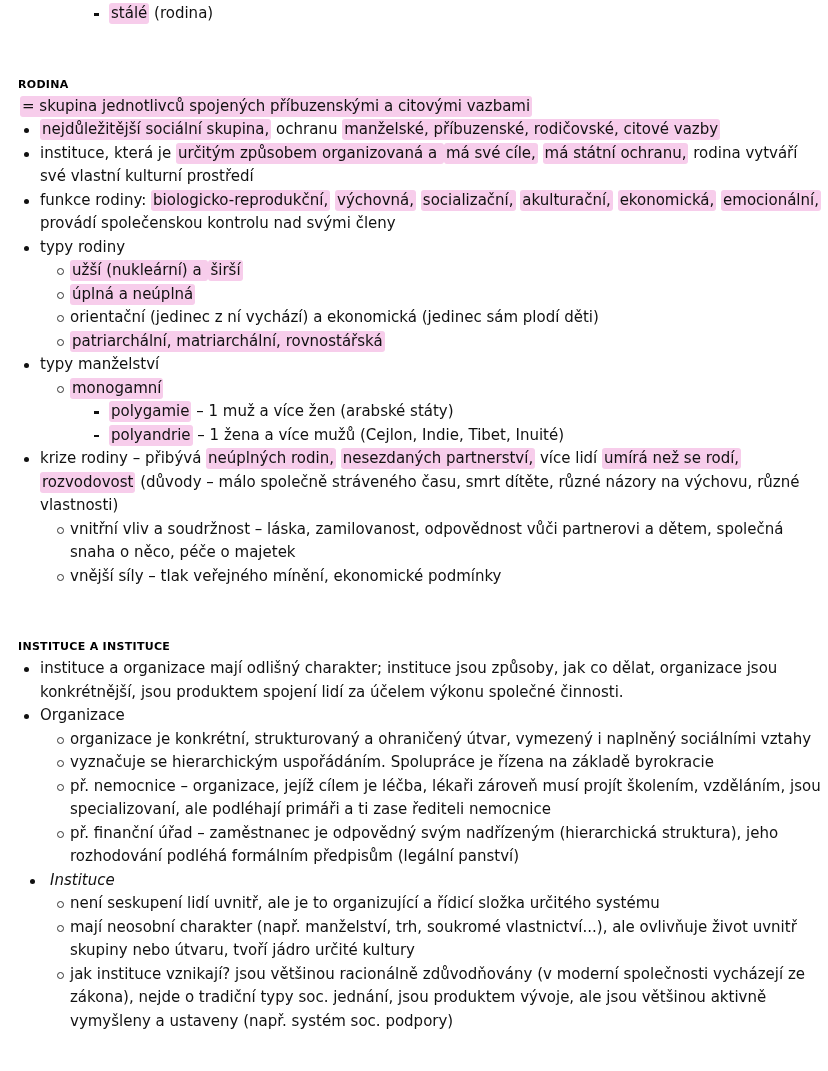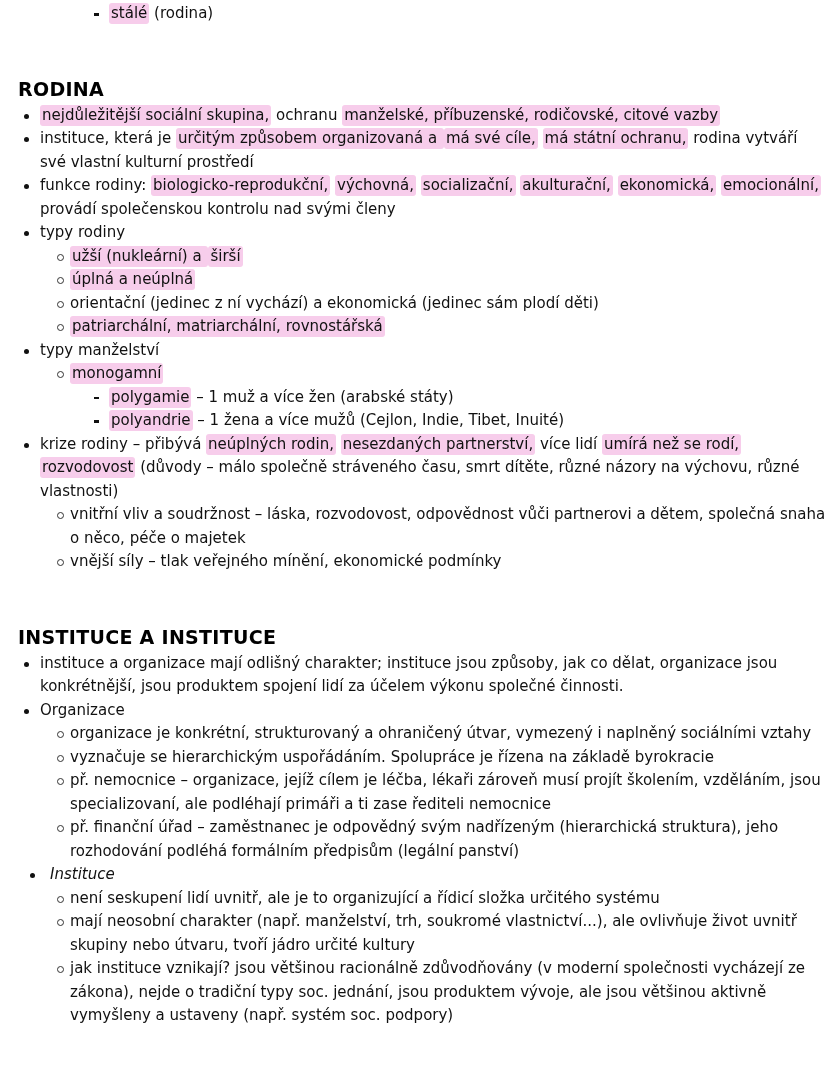--- a/index.html
+++ b/index.html
@@ -19,21 +19,21 @@
     height: 1071px;
     position: relative;
     padding: 0;
     box-sizing: border-box;
   }
 
   
   .heading {
     font-family: "DejaVu Sans", sans-serif;
     font-weight: bold;
-    font-size: 19px;
+    font-size: 11px;
     letter-spacing: 0.3px;
     color: #000;
     margin: 0 0 4px 18px;
   }
   .heading.h-rodina { margin-top: 30px; }
   .heading.h-instituce { margin-top: 30px; }
 
   
   ul.lvl {
     list-style: none;
@@ -131,34 +131,35 @@
   <ul class="lvl">
     <li class="item l3">
       <span class="line"><span class="hl">stálé</span><span> (rodina)</span></span>
     </li>
   </ul>
 
   <div id="sections-root">
       <div class="spacer-md"></div>
       <div class="heading h-rodina">RODINA</div>
       <ul class="lvl">
+        <li class="item nob"><span class="line"><span class="hl">= skupina jednotlivců spojených příbuzenskými a citovými vazbami</span></span></li>
         <li class="item l1"><span class="line"><span class="hl">nejdůležitější sociální skupina,</span><span> ochranu </span><span class="hl">manželské, příbuzenské, rodičovské, citové vazby</span></span></li>
         <li class="item l1"><span class="line"><span>instituce, která je </span><span class="hl">určitým způsobem organizovaná a </span><span class="hl">má své cíle,</span><span> </span><span class="hl">má státní ochranu,</span><span> rodina vytváří své vlastní kulturní prostředí</span></span></li>
         <li class="item l1"><span class="line"><span>funkce rodiny: </span><span class="hl">biologicko-reprodukční,</span><span> </span><span class="hl">výchovná,</span><span> </span><span class="hl">socializační,</span><span> </span><span class="hl">akulturační,</span><span> </span><span class="hl">ekonomická,</span><span> </span><span class="hl">emocionální,</span><span> provádí společenskou kontrolu nad svými členy</span></span></li>
         <li class="item l1"><span class="line"><span>typy rodiny</span></span></li>
         <li class="item l2"><span class="line"><span class="hl">užší (nukleární) a </span><span class="hl">širší</span></span></li>
         <li class="item l2"><span class="line"><span class="hl">úplná a neúplná</span></span></li>
         <li class="item l2"><span class="line"><span>orientační (jedinec z ní vychází) a ekonomická (jedinec sám plodí děti)</span></span></li>
         <li class="item l2"><span class="line"><span class="hl">patriarchální, matriarchální, rovnostářská</span></span></li>
         <li class="item l1"><span class="line"><span>typy manželství</span></span></li>
         <li class="item l2"><span class="line"><span class="hl">monogamní</span></span></li>
         <li class="item l3"><span class="line"><span class="hl">polygamie</span><span> – 1 muž a více žen (arabské státy)</span></span></li>
         <li class="item l3"><span class="line"><span class="hl">polyandrie</span><span> – 1 žena a více mužů (Cejlon, Indie, Tibet, Inuité)</span></span></li>
         <li class="item l1"><span class="line"><span>krize rodiny – přibývá </span><span class="hl">neúplných rodin,</span><span> </span><span class="hl">nesezdaných partnerství,</span><span> více lidí </span><span class="hl">umírá než se rodí,</span><span> </span><span class="hl">rozvodovost</span><span> (důvody – málo společně stráveného času, smrt dítěte, různé názory na výchovu, různé vlastnosti)</span></span></li>
-        <li class="item l2"><span class="line"><span>vnitřní vliv a soudržnost – láska, rozvodovost, odpovědnost vůči partnerovi a dětem, společná snaha o něco, péče o majetek</span></span></li>
+        <li class="item l2"><span class="line"><span>vnitřní vliv a soudržnost – láska, zamilovanost, odpovědnost vůči partnerovi a dětem, společná snaha o něco, péče o majetek</span></span></li>
         <li class="item l2"><span class="line"><span>vnější síly – tlak veřejného mínění, ekonomické podmínky</span></span></li>
       </ul>
       <div class="spacer-md"></div>
       <div class="heading h-instituce">INSTITUCE A INSTITUCE</div>
       <ul class="lvl">
         <li class="item l1"><span class="line"><span>instituce a organizace mají odlišný charakter; instituce jsou způsoby, jak co dělat, organizace jsou konkrétnější, jsou produktem spojení lidí za účelem výkonu společné činnosti.</span></span></li>
         <li class="item l1"><span class="line"><span>Organizace</span></span></li>
         <li class="item l2"><span class="line"><span>organizace je konkrétní, strukturovaný a ohraničený útvar, vymezený i naplněný sociálními vztahy</span></span></li>
         <li class="item l2"><span class="line"><span>vyznačuje se hierarchickým uspořádáním. Spolupráce je řízena na základě byrokracie</span></span></li>
         <li class="item l2"><span class="line"><span>př. nemocnice – organizace, jejíž cílem je léčba, lékaři zároveň musí projít školením, vzděláním, jsou specializovaní, ale podléhají primáři a ti zase řediteli nemocnice</span></span></li>

